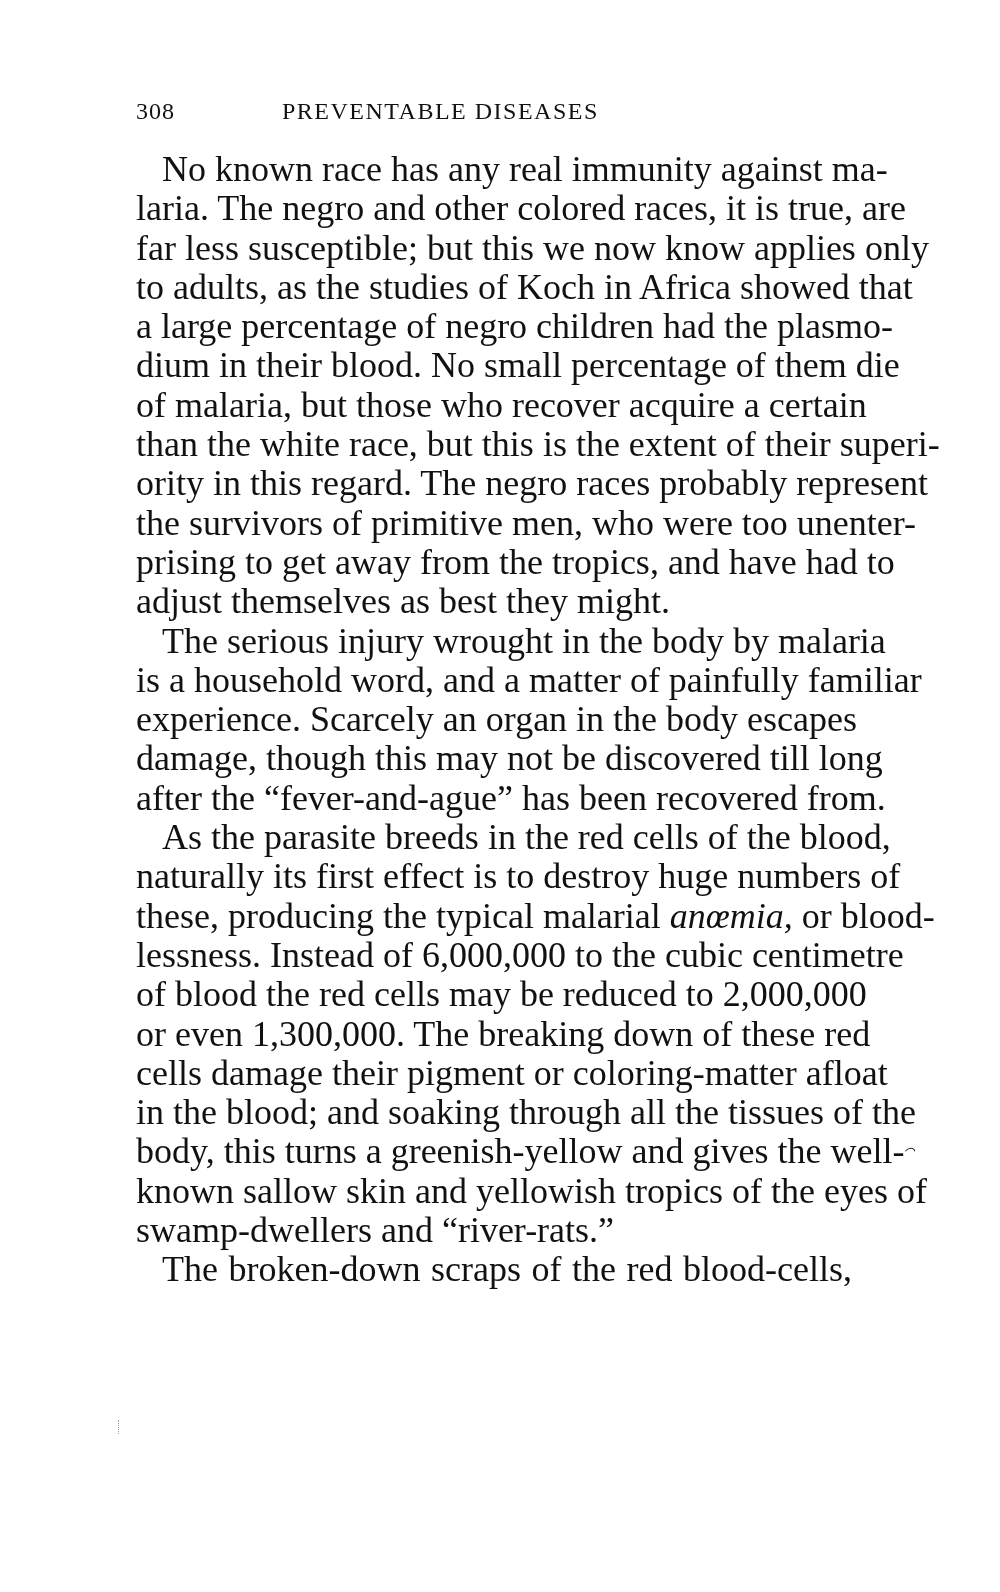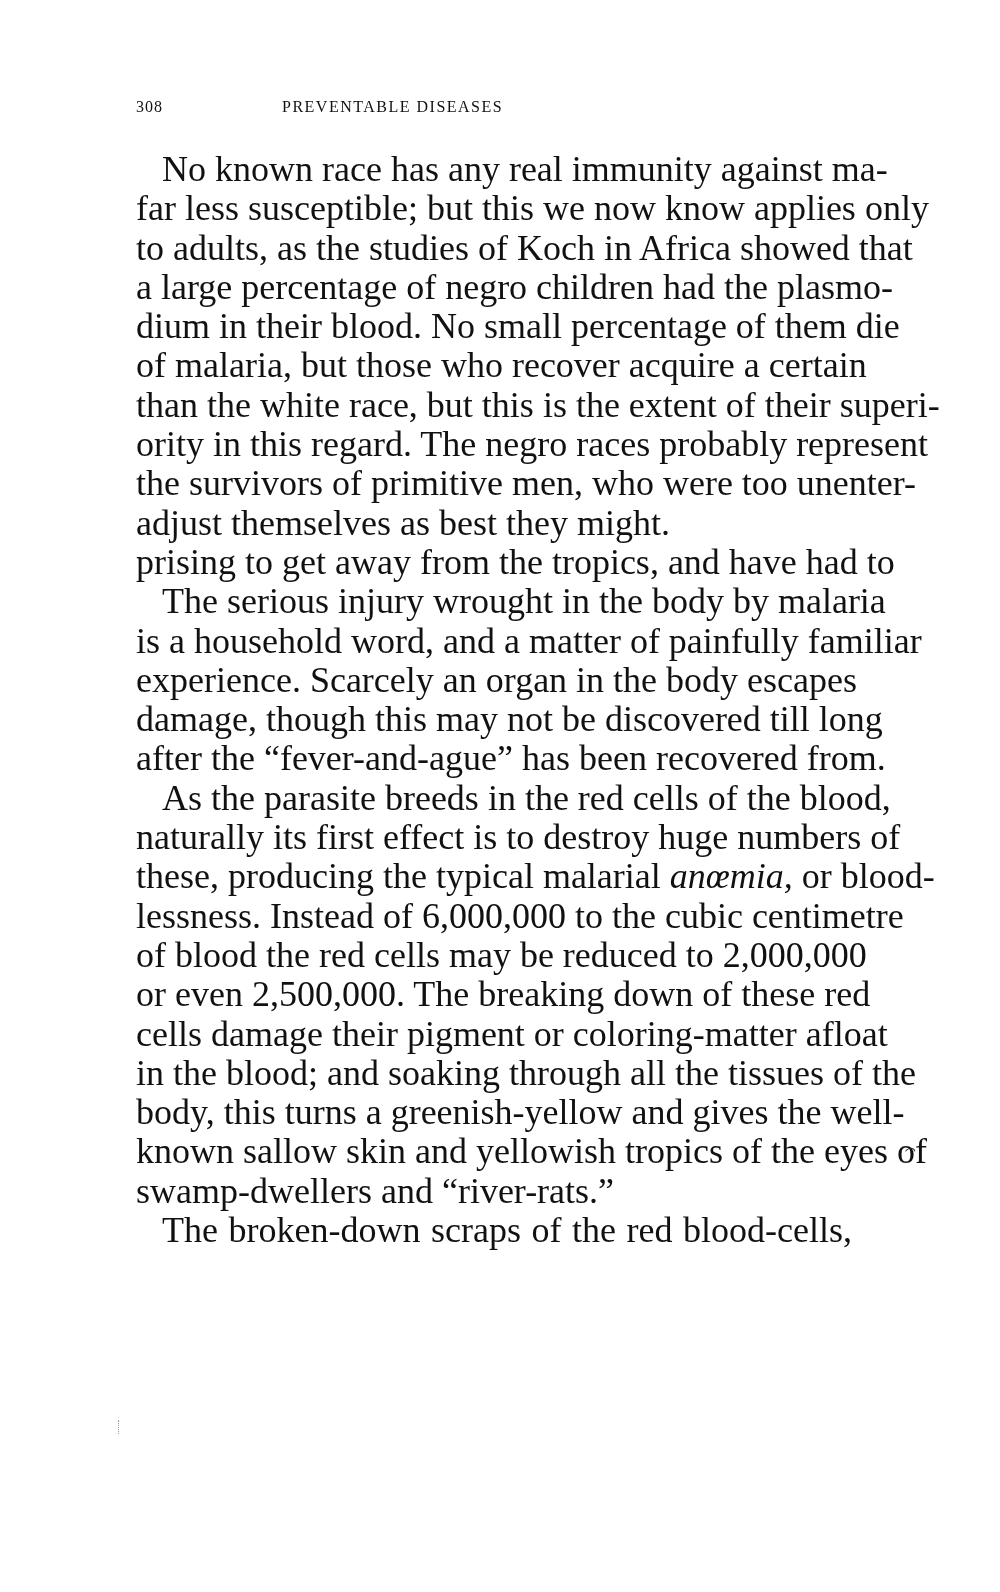--- a/index.html
+++ b/index.html
@@ -4,21 +4,21 @@
   <style>
     html, body { margin: 0; padding: 0; background: #ffffff; }
     body { width: 1000px; height: 1592px; position: relative; overflow: hidden; }
     .page {
       position: absolute; left: 0; top: 0; width: 1000px; height: 1592px;
       font-family: "Liberation Serif", "DejaVu Serif", serif;
       color: #111111;
     }
     .header {
       position: absolute; top: 98px; left: 136px; width: 716px; height: 36px;
-      font-size: 16px; letter-spacing: 1px;
+      font-size: 24px; letter-spacing: 1px;
     }
     .header .pnum { position: absolute; left: 0; top: 0; }
     .header .running-title { position: absolute; left: 146px; top: 0; letter-spacing: 1.5px; }
     .body-text { position: absolute; left: 136px; top: 150px; width: 716px; }
     .line {
       font-size: 36px; line-height: 39.3px; height: 39.3px;
       text-align: justify; text-align-last: justify; white-space: nowrap;
       display: block; overflow: visible;
     }
     .line.last { text-align-last: left; }
@@ -32,43 +32,44 @@
 <body>
 
 <div class="page">
   <div class="header">
     <span class="pnum">308</span>
     <span class="running-title">PREVENTABLE DISEASES</span>
   </div>
 
   <div class="body-text">
     <span class="line" style="padding-left:26px;width:690px;">No known race has any real immunity against ma-</span>
+    <span class="line">laria. The negro and other colored races, it is true, are</span>
     <span class="line">far less susceptible; but this we now know applies only</span>
     <span class="line">to adults, as the studies of Koch in Africa showed that</span>
     <span class="line">a large percentage of negro children had the plasmo-</span>
     <span class="line">dium in their blood. No small percentage of them die</span>
     <span class="line">of malaria, but those who recover acquire a certain</span>
     <span class="line">than the white race, but this is the extent of their superi-</span>
     <span class="line">ority in this regard. The negro races probably represent</span>
     <span class="line">the survivors of primitive men, who were too unenter-</span>
+    <span class="line">prising to get away from the tropics, and have had to</span>
     <span class="line last">adjust themselves as best they might.</span>
-    <span class="line">prising to get away from the tropics, and have had to</span>
 
     <span class="line" style="padding-left:26px;width:690px;">The serious injury wrought in the body by malaria</span>
     <span class="line">is a household word, and a matter of painfully familiar</span>
     <span class="line">experience. Scarcely an organ in the body escapes</span>
     <span class="line">damage, though this may not be discovered till long</span>
     <span class="line">after the “fever-and-ague” has been recovered from.</span>
 
     <span class="line" style="padding-left:26px;width:690px;">As the parasite breeds in the red cells of the blood,</span>
     <span class="line">naturally its first effect is to destroy huge numbers of</span>
     <span class="line"><span>these, producing the typical malarial </span><em>anœmia,</em><span> or blood-</span></span>
     <span class="line">lessness. Instead of 6,000,000 to the cubic centimetre</span>
     <span class="line">of blood the red cells may be reduced to 2,000,000</span>
-    <span class="line">or even 2,500,000. The breaking down of these red</span>
+    <span class="line">or even 1,300,000. The breaking down of these red</span>
     <span class="line">cells damage their pigment or coloring-matter afloat</span>
     <span class="line">in the blood; and soaking through all the tissues of the</span>
     <span class="line">body, this turns a greenish-yellow and gives the well-</span>
     <span class="line">known sallow skin and yellowish tropics of the eyes of</span>
     <span class="line last">swamp-dwellers and “river-rats.”</span>
 
     <span class="line" style="padding-left:26px;width:690px;">The broken-down scraps of the red blood-cells,</span>
   </div>
 
   <div class="margin-mark">⁀</div>

